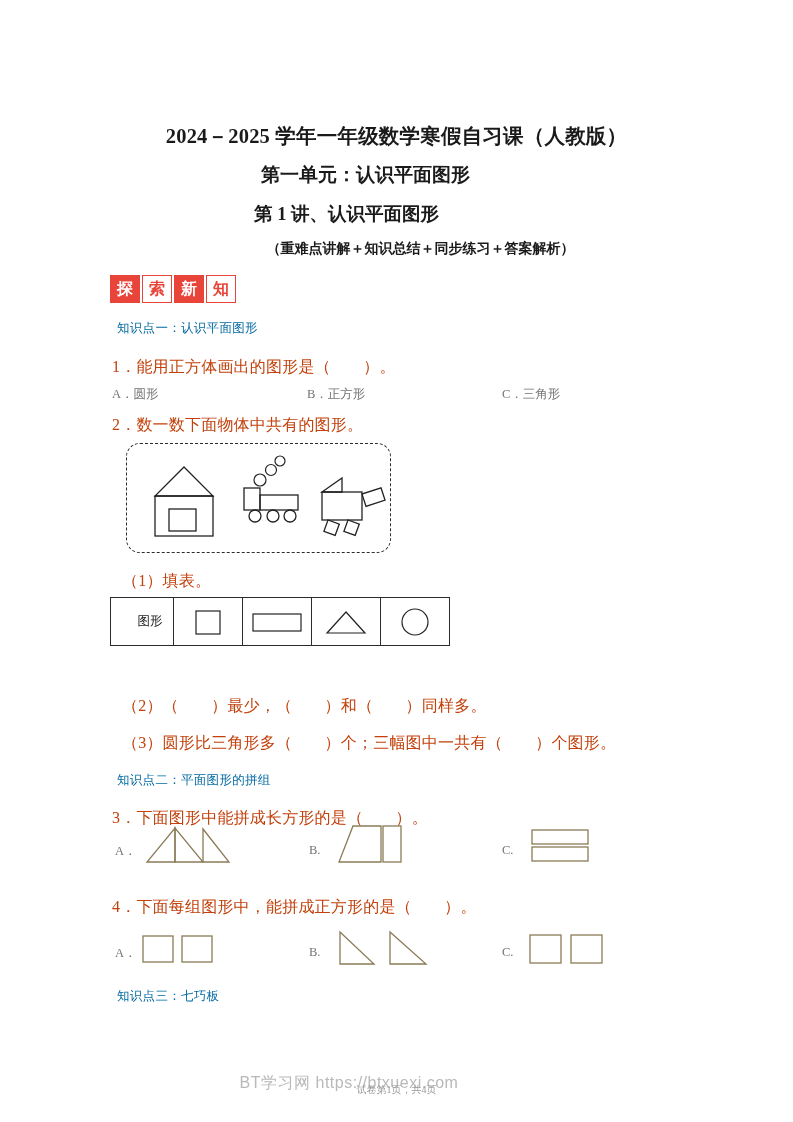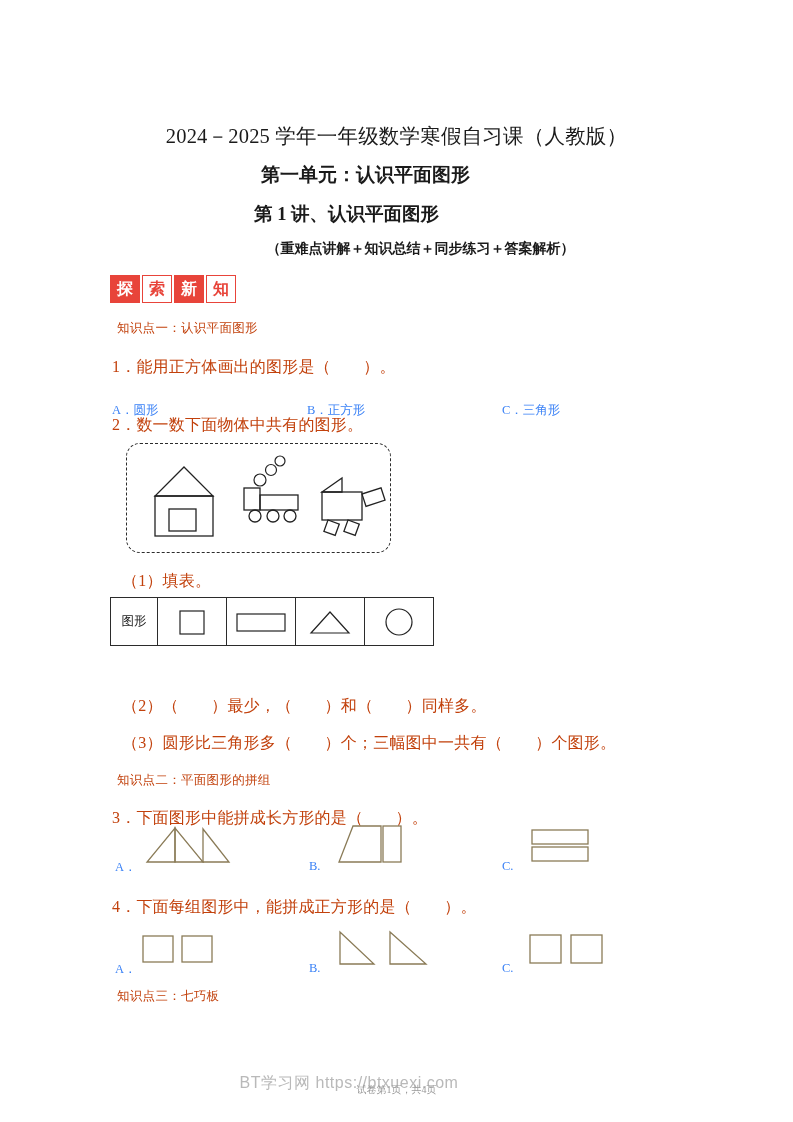--- a/index.html
+++ b/index.html
@@ -21,21 +21,21 @@
     width: 793px;
     height: 1122px;
   }
   
   .title1 {
     position: absolute;
     left: 0; top: 122px;
     width: 793px;
     text-align: center;
     font-size: 20.5px;
-    font-weight: normal;
+    font-weight: bold;
     letter-spacing: 0.2px;
   }
   .title2 {
     position: absolute;
     left: 0; top: 162px;
     width: 731px;
     text-align: center;
     font-size: 19px;
     font-weight: bold;
   }
@@ -80,34 +80,33 @@
   .stamp .white-box {
     background: #ffffff;
     color: #e8443a;
     border: 1.5px solid #e8443a;
     box-sizing: border-box;
   }
   
   .kp {
     position: absolute;
     font-size: 12.5px;
-    color: #c2410c;
+    color: #0369a1;
     letter-spacing: 0.3px;
   }
   .q {
     position: absolute;
     font-size: 16px;
     color: #c2410c;
     letter-spacing: 0.2px;
   }
   .opt {
     position: absolute;
     font-size: 12.5px;
-    color: #3b82f6;
-    margin-top: 16px;
+    color: #737373;
   }
   
   .dashbox {
     position: absolute;
     left: 126px; top: 443px;
     width: 265px;
     height: 110px;
     border: 1.4px dashed #2c2c2c;
     border-radius: 14px;
     box-sizing: border-box;
@@ -118,21 +117,21 @@
     left: 110px; top: 597px;
     border-collapse: collapse;
   }
   .tbl td {
     border: 1px solid #2b2b2b;
     text-align: center;
     vertical-align: middle;
     font-size: 12.5px;
     padding: 0;
   }
-  .tbl .hcell { width: 46px; height: 47px; }
+  .tbl .hcell { width: 46px; height: 47px; padding-left: 16px; }
   .tbl .ccell { width: 68px; height: 47px; }
   .tbl .rcell { height: 36px; }
   
   .watermark {
     position: absolute;
     left: 0; top: 1073px;
     width: 644px;
     text-align: center;
     font-size: 16px;
     color: #b9b9b9;

